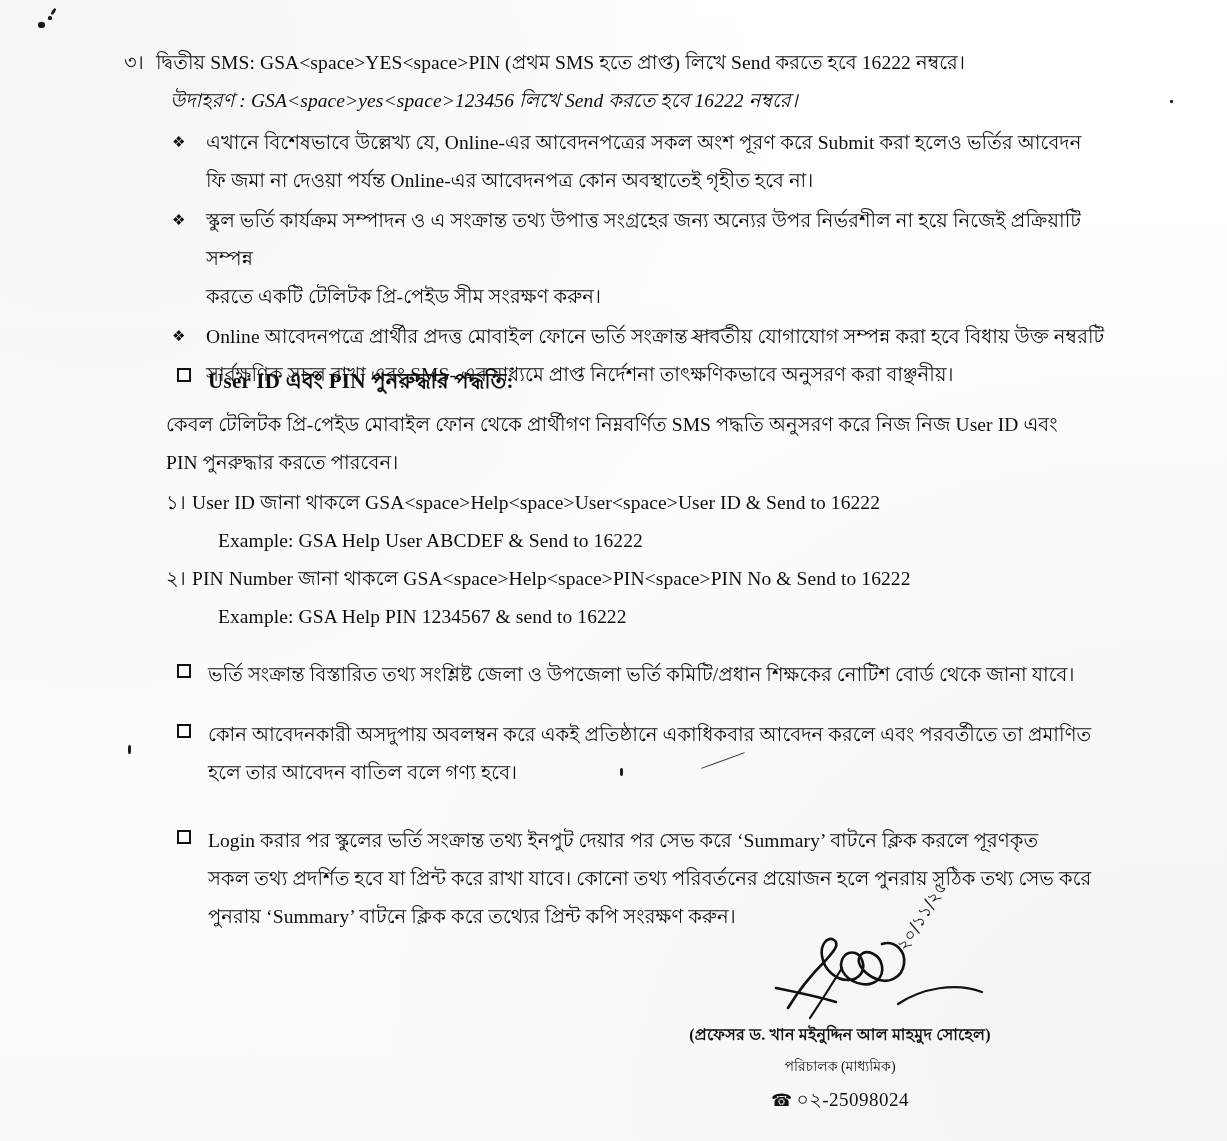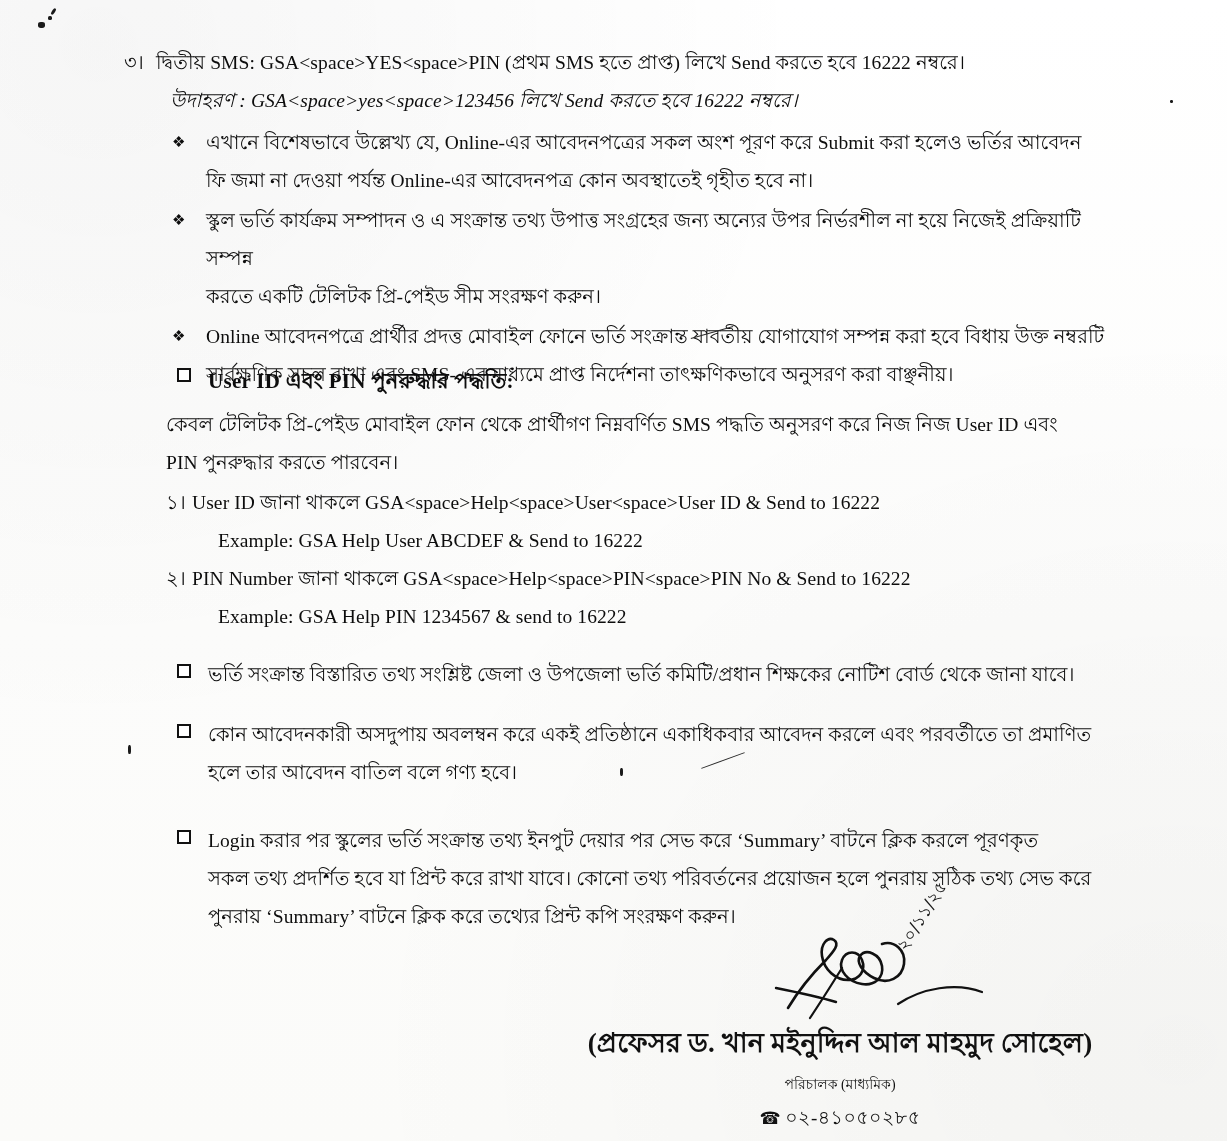--- a/index.html
+++ b/index.html
@@ -107,21 +107,21 @@
   }
   .sig-scribble {
     position: absolute;
     left: 210px;
     top: 0px;
     width: 240px;
     height: 90px;
   }
   .sig-name {
     font-weight: bold;
-    font-size: 27px;
+    font-size: 16px;
     letter-spacing: 0.2px;
     margin-top: 92px;
   }
   .sig-desig {
     font-size: 14px;
     margin-top: 6px;
   }
   .sig-phone {
     font-size: 19px;
     margin-top: 6px;
@@ -259,18 +259,18 @@
         <path d="M6 58 C 26 62, 46 66, 66 72" stroke="#111" stroke-width="2.4" stroke-linecap="round"></path>
         <path d="M40 88 C 52 70, 62 54, 72 38" stroke="#111" stroke-width="2.2" stroke-linecap="round"></path>
         <path d="M128 74 C 152 58, 186 52, 212 62" stroke="#111" stroke-width="2.2" stroke-linecap="round"></path>
       </svg>
 
       <span class="sig-date">২০/১১/২৫</span>
 
       <div class="sig-name">(প্রফেসর ড. খান মইনুদ্দিন আল মাহমুদ সোহেল)</div>
       <div class="sig-desig">পরিচালক (মাধ্যমিক)</div>
       <div class="sig-phone">
-        <span class="phone-ico">☎</span><span>০২-৪১০৫০২৮৫</span>
+        <span class="phone-ico">☎</span><span>০২-25098024</span>
       </div>
     </div>
 
   </div>
 </div>
 
 </body></html>

